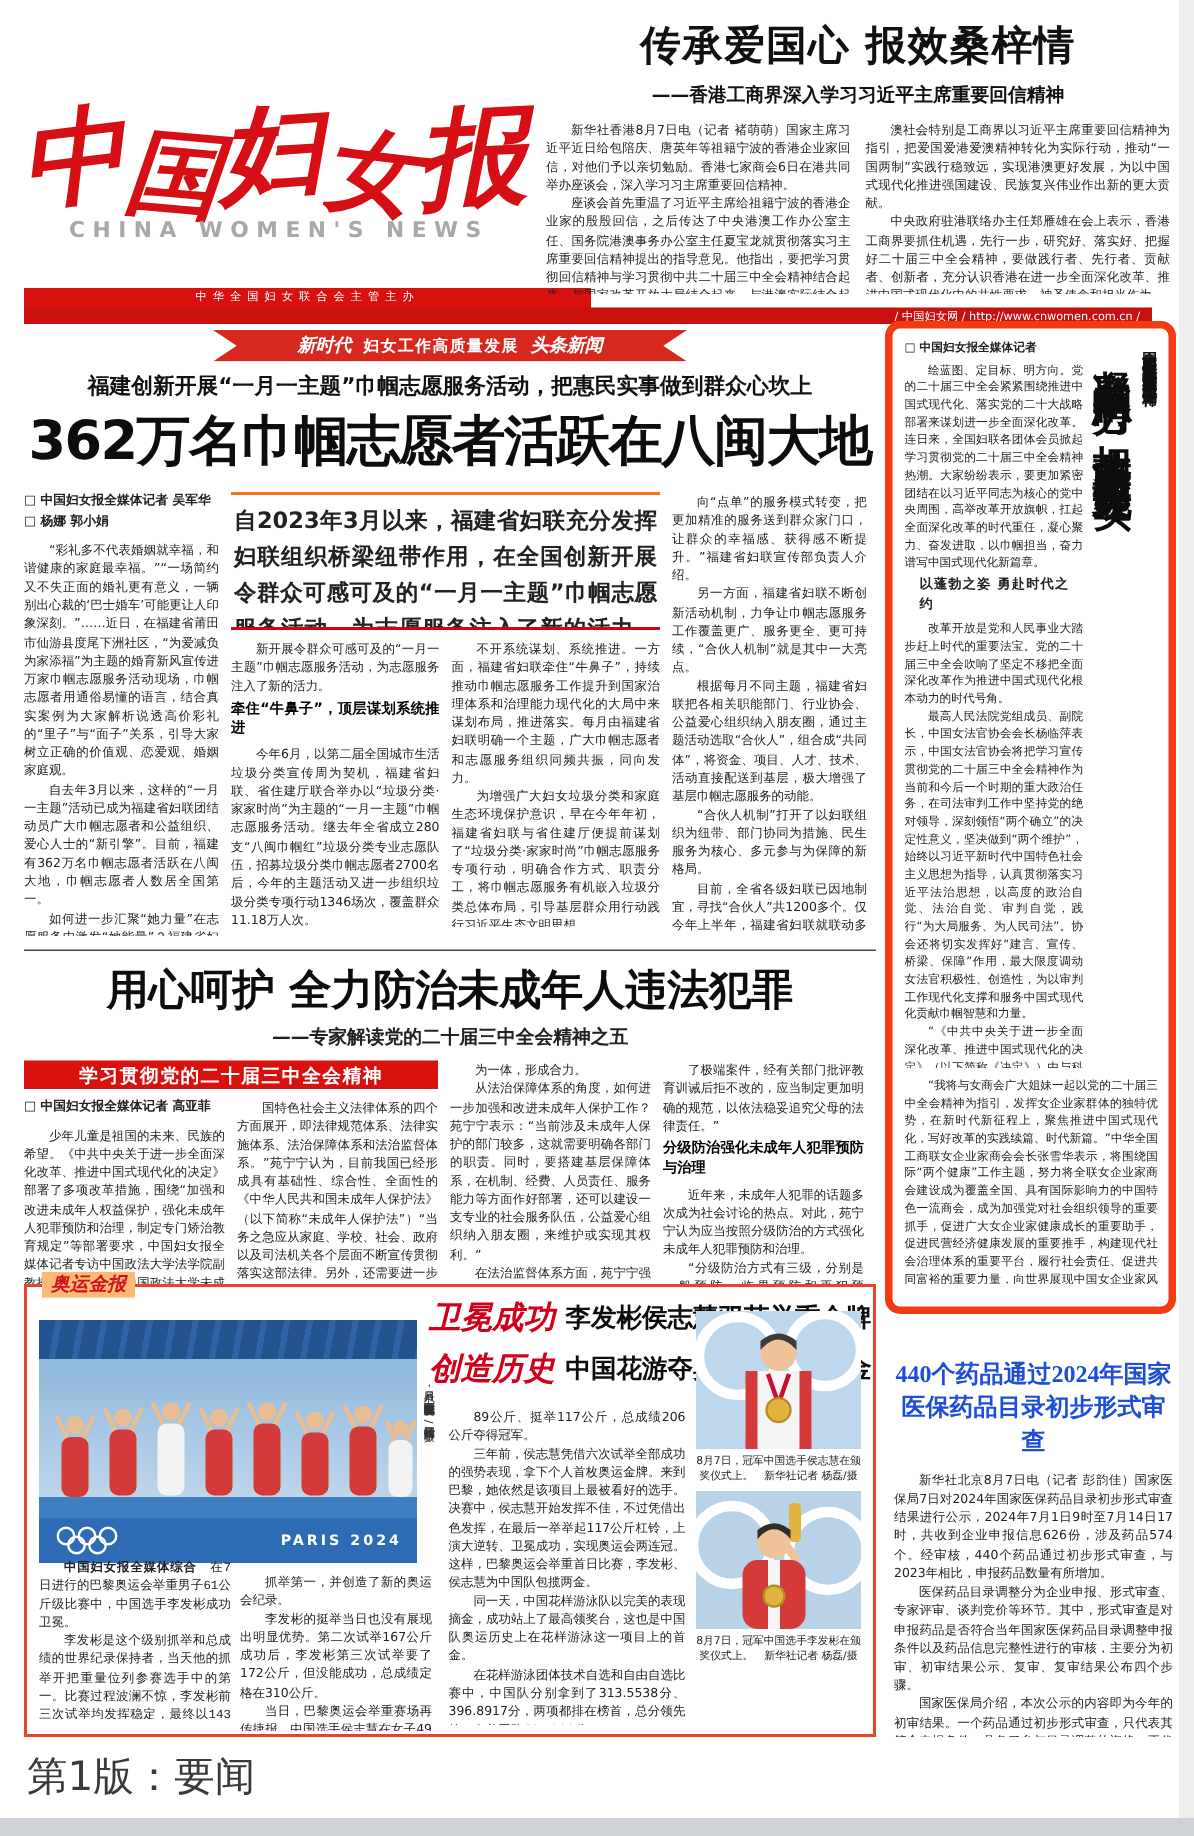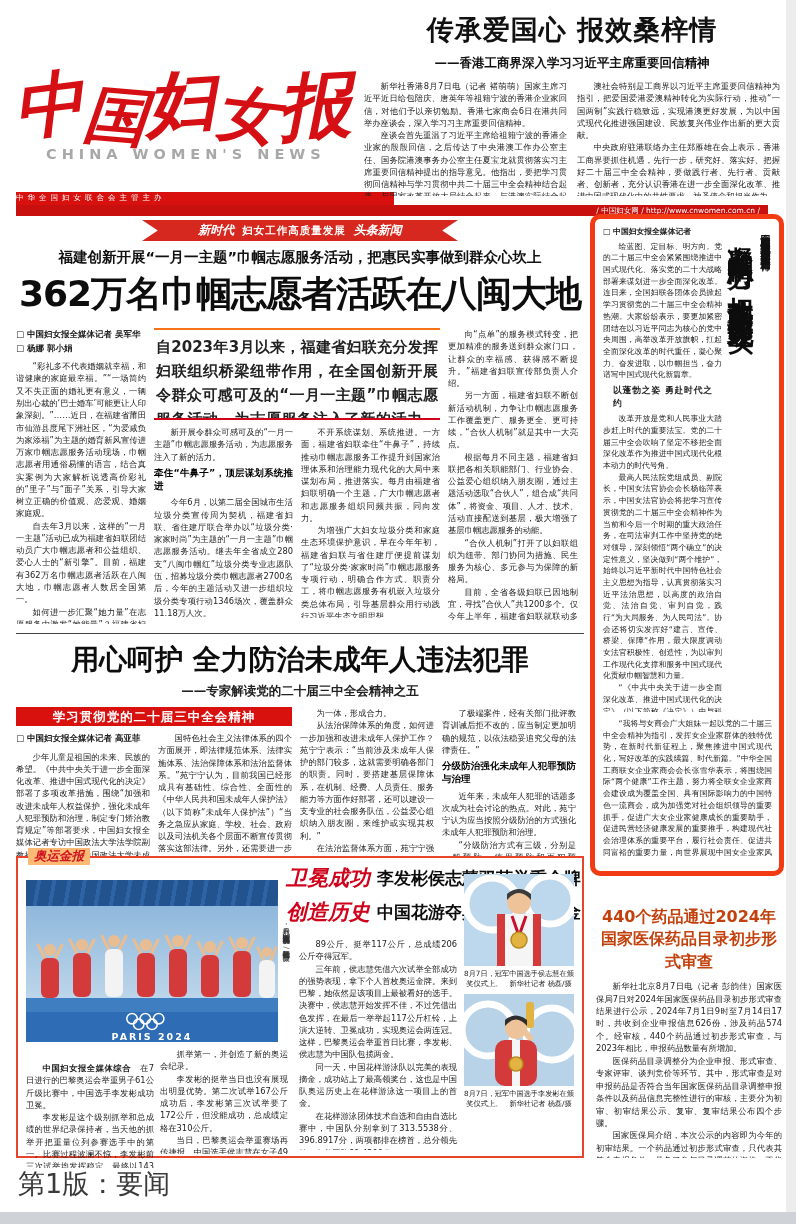--- a/index.html
+++ b/index.html
@@ -24,21 +24,21 @@
   .info-row { position:absolute; left:16px; top:168px; width:752px; height:24px; display:flex;
               align-items:center; gap:10px; }
   .tagline { color:#e60012; font-size:12px; font-weight:bold; letter-spacing:4px; white-space:nowrap; }
   .dateline { display:flex; align-items:center; gap:3px; font-size:12.5px; font-weight:bold; color:#222; white-space:nowrap;}
   .daybox { display:inline-flex; align-items:center; justify-content:center; width:21px; height:21px;
             background:#e60012; color:#fff; font-size:15px; font-weight:bold; border-radius:2px; }
   .vline { width:1px; height:22px; background:#999; }
   .issue { font-size:7.8px; color:#333; line-height:1.45; white-space:nowrap; }
   .today { font-size:9px; color:#333; text-align:center; line-height:1.3; white-space:nowrap; }
   .org-bar { position:absolute; left:16px; top:192px; width:378px; height:16px; background:#d8110f;
-             color:#fff; font-size:7.5px; letter-spacing:4px; text-align:left; line-height:11px; }
+             color:#fff; font-size:7.5px; letter-spacing:4px; text-align:center; line-height:11px; }
   .site-bar { position:absolute; left:16px; top:205px; width:752px; height:11px; background:#c8100e;
               color:#fff; font-size:7.5px; line-height:11px; text-align:right; padding-right:8px; }
 
   
   .toparticle { position:absolute; left:364px; top:12px; width:416px; }
   .ta-title { font-size:27px; font-weight:900; text-align:center; letter-spacing:1px; color:#111; }
   .ta-sub { font-size:12.5px; font-weight:bold; text-align:center; margin-top:7px; color:#111; }
   .ta-cols { display:flex; gap:10px; margin-top:8px; height:116px; overflow:hidden; }
   .ta-col { flex:1; }
 
@@ -94,35 +94,35 @@
   .oly-label { position:absolute; top:-10px; left:10px; background:#fdba74; padding:0 6px; color:#cf1322;
                font-size:12.5px; font-weight:bold; font-style:italic; font-family:"DejaVu Serif",serif; }
   .oly-h { position:absolute; left:268px; width:296px; display:flex; align-items:center; gap:7px; white-space:nowrap; }
   .oly-h .red { color:#d0021b; font-size:21px; font-weight:bold; font-style:italic; font-family:"DejaVu Serif",serif; }
   .oly-h .blk { color:#0d0d0d; font-size:17px; font-weight:900; }
   .team-photo { position:absolute; left:8px; top:22px; width:252px; height:162px; overflow:hidden; }
   .tp-top { height:26px; background:repeating-linear-gradient(100deg,#23538f 0 11px,#2e63a6 11px 15px); }
   .tp-mid { height:106px; background:linear-gradient(#8fb8dc,#c3daec); position:relative; }
   .tp-mid svg { position:absolute; bottom:0; left:0; }
   .tp-bot { height:30px; background:#2e6db6; display:flex; align-items:center; justify-content:space-between;
-            padding:0 10px; color:#fff;flex-direction:column; }
+            padding:0 10px; color:#fff; }
   .tp-bot .paris { font-size:9.5px; letter-spacing:2px; font-weight:bold; }
   .vcap { position:absolute; left:263px; top:64px; height:200px; writing-mode:vertical-rl; font-size:7.4px;
           color:#333; line-height:1.3; }
   .oly-col3 { position:absolute; left:281px; top:80px; width:158px; height:212px; }
   .oly-minis { position:absolute; left:446px; top:16px; width:110px; }
   .mini { width:110px; height:92px; overflow:hidden; position:relative; }
   .minicap { font-size:7.2px; line-height:1.35; text-align:center; margin:3px 0 6px; color:#222; }
-  .oly-c1 { position:absolute; left:8px; top:204px; width:128px; height:106px; }
+  .oly-c1 { position:absolute; left:8px; top:182px; width:128px; height:106px;font-family:Liberation Mono, monospace; }
   .oly-c2 { position:absolute; left:142px; top:190px; width:128px; height:106px; }
   .lead { font-weight:bold; }
 
   
   .medart { position:absolute; left:596px; top:906px; width:186px; height:252px; overflow:hidden; }
-  .med-h { font-size:16px; font-weight:900; line-height:1.4; color:#c2410c; text-align:center; }
+  .med-h { font-size:16px; font-weight:900; line-height:1.4; color:#1d4ed8; text-align:center;font-family:Liberation Serif, serif; }
   .med-body { margin-top:7px; font-size:8.3px; line-height:1.5; text-align:justify; }
   .med-body p { text-indent:2em; margin:0; }
 
   
   .footer-label { position:absolute; left:18px; top:1166px; font-size:27px; color:#3a3a3a; }
 </style>
 </head>
 <body>
 
 <div class="page">

